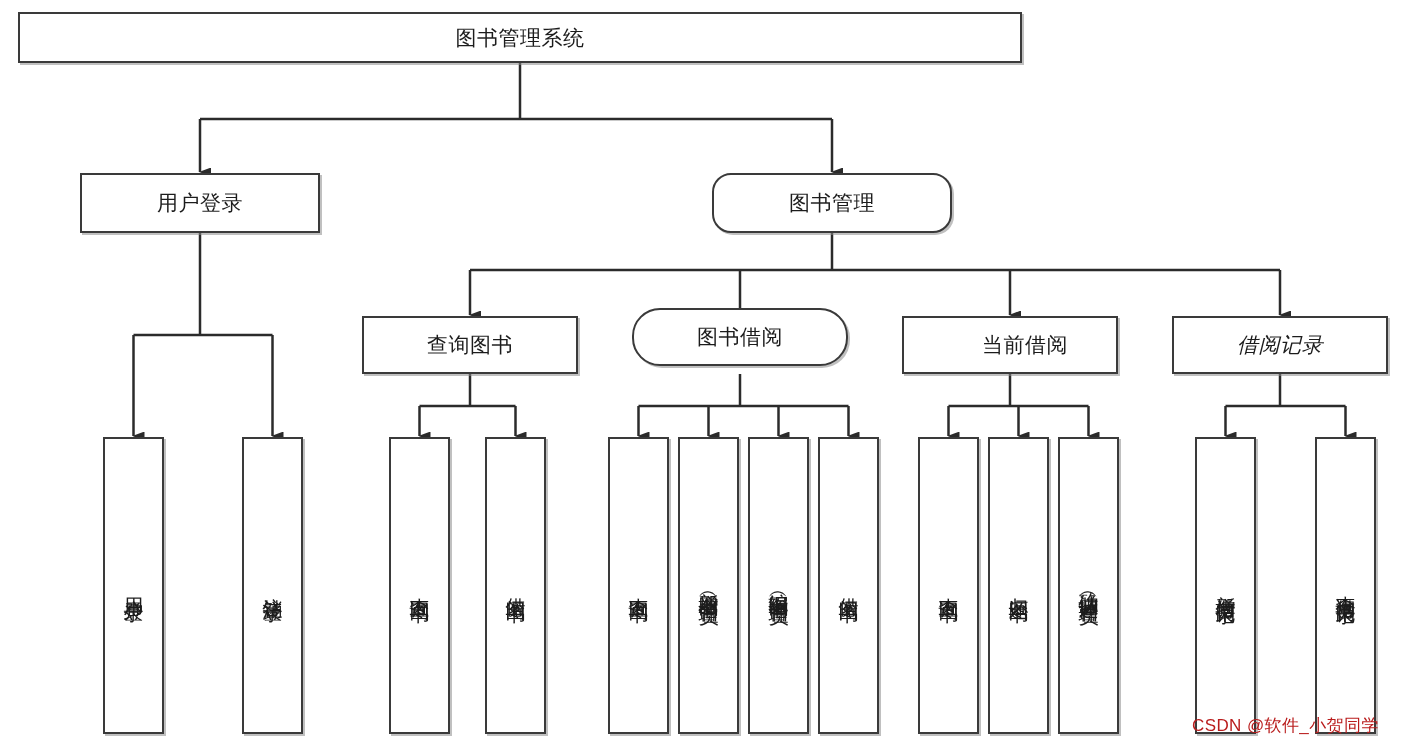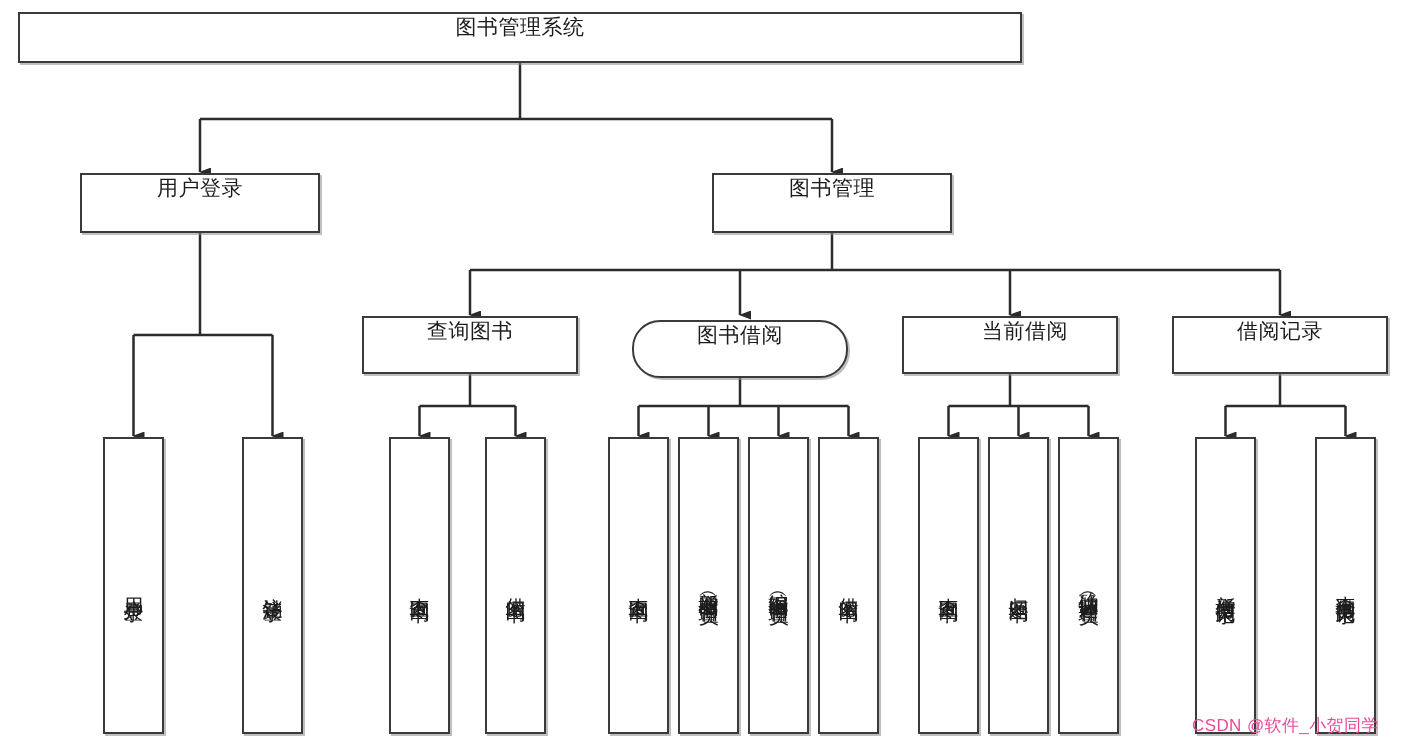--- a/index.html
+++ b/index.html
@@ -25,20 +25,21 @@
     height: 747px;
     display: block;
   }
   .node-box {
     position: absolute;
     box-sizing: border-box;
     background: #ffffff;
     border: 2px solid #3a3a3a;
     box-shadow: 2px 2px 0 rgba(140,140,140,0.55);
     display: flex;
+    align-items: center;
     justify-content: center;
     overflow: hidden;
   }
   .node-label-h {
     font-size: 21px;
     line-height: 1.2;
     color: #1c1c1c;
     white-space: nowrap;
     letter-spacing: 0.5px;
   }
@@ -50,21 +51,21 @@
     text-orientation: upright;
     letter-spacing: 2px;
     white-space: nowrap;
     text-align: center;
   }
   .watermark {
     position: absolute;
     left: 1192px;
     top: 714px;
     font-size: 17px;
-    color: #ec4899;
+    color: #b91c1c;
     white-space: nowrap;
     pointer-events: none;
     letter-spacing: 0.4px;
   }
 </style>
 </head>
 <body>
 
 <div id="diagram-root">
 
@@ -111,33 +112,33 @@
       </g>
   </svg>
 
   <div id="node-layer">
       <div class="node-box" style="left: 18px; top: 12px; width: 1004px; height: 51px;">
         <span class="node-label-h">图书管理系统</span>
       </div>
       <div class="node-box" style="left: 80px; top: 173px; width: 240px; height: 60px;">
         <span class="node-label-h">用户登录</span>
       </div>
-      <div class="node-box" style="left: 712px; top: 173px; width: 240px; height: 60px;">
+      <div class="node-box" style="left: 712px; top: 173px; width: 240px; height: 60px; border-radius: 19px;">
         <span class="node-label-h">图书管理</span>
       </div>
       <div class="node-box" style="left: 362px; top: 316px; width: 216px; height: 58px;">
         <span class="node-label-h">查询图书</span>
       </div>
-      <div class="node-box" style="left: 632px; top: 320px; width: 216px; height: 58px; border-radius: 28px;">
+      <div class="node-box" style="left: 632px; top: 308px; width: 216px; height: 58px; border-radius: 28px;">
         <span class="node-label-h">图书借阅</span>
       </div>
       <div class="node-box" style="left: 902px; top: 316px; width: 216px; height: 58px; padding-left: 30px;">
         <span class="node-label-h">当前借阅</span>
       </div>
-      <div class="node-box" style="left: 1172px; top: 316px; width: 216px; height: 58px;">
+      <div class="node-box" style="left: 1172px; top: 316px; width: 216px; height: 58px; font-style: italic;">
         <span class="node-label-h">借阅记录</span>
       </div>
       <div class="node-box" style="left: 103px; top: 437px; width: 61px; height: 297px;">
         <span class="node-label-v">用户登录</span>
       </div>
       <div class="node-box" style="left: 242px; top: 437px; width: 61px; height: 297px;">
         <span class="node-label-v">注销登录</span>
       </div>
       <div class="node-box" style="left: 389px; top: 437px; width: 61px; height: 297px;">
         <span class="node-label-v">查询图书</span>

